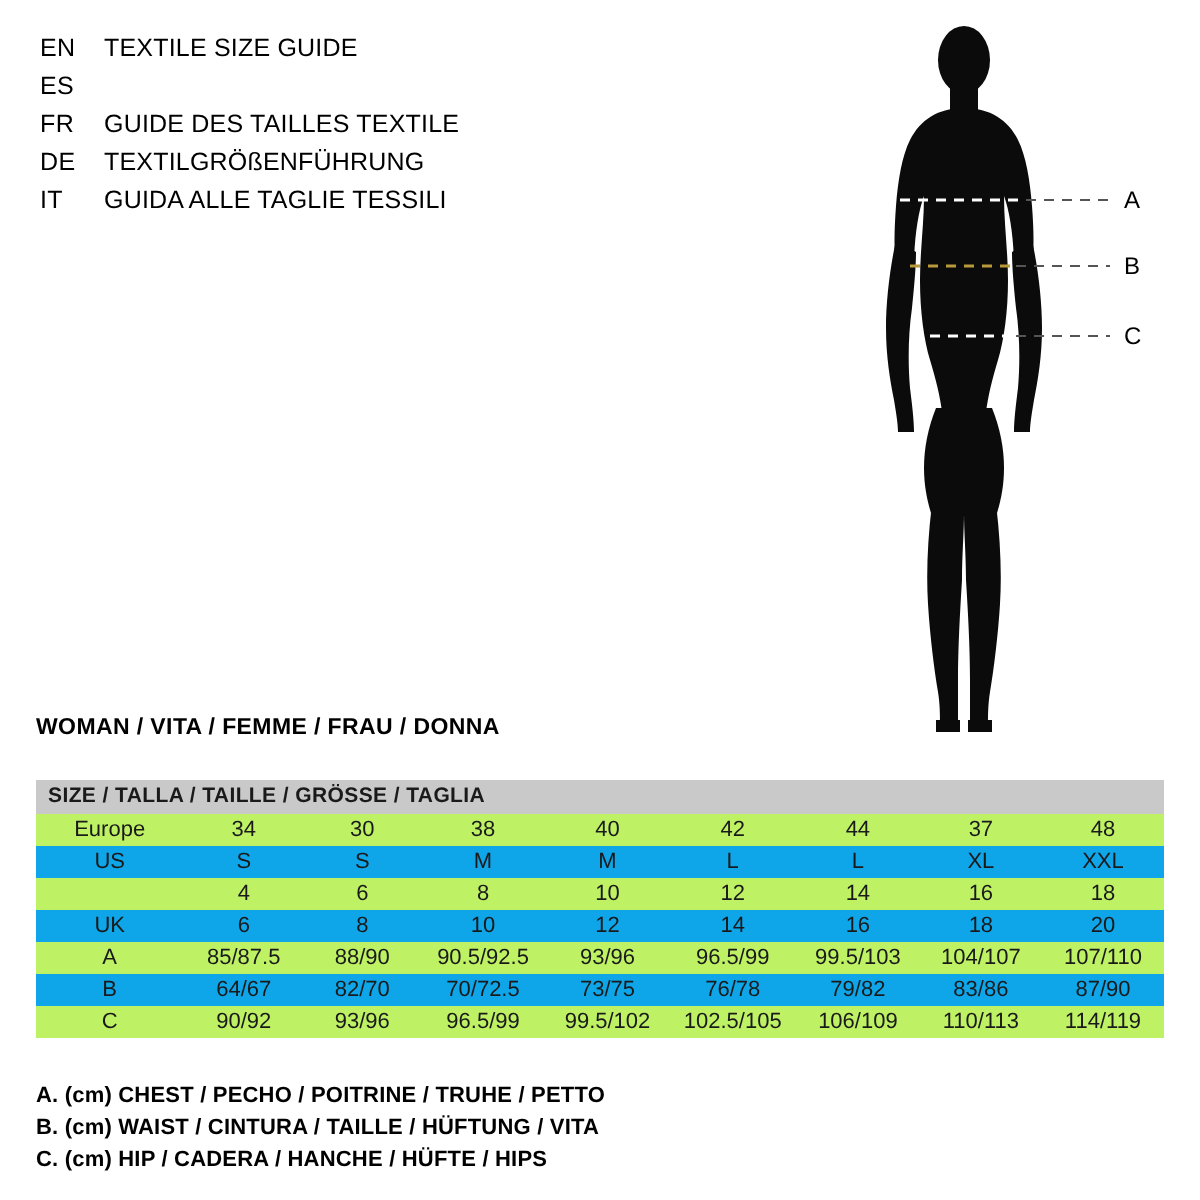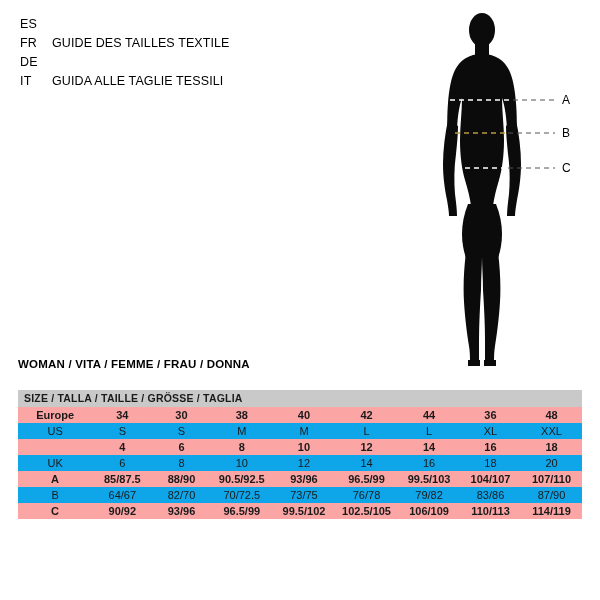--- a/index.html
+++ b/index.html
@@ -98,22 +98,21 @@
     background: #c9c9c9;
     font-size: 10.5px;
     font-weight: bold;
     letter-spacing: 0.2px;
     text-align: left;
     padding-left: 6px;
     height: 17px;
     line-height: 17px;
   }
   tr.shade td {
-    background: #fca5a5;
-    font-weight: bold;
+    background: #bef264;
   }
   tr.plain td {
     background: #0ea5e9;
   }
   td.label-col {
     text-align: left;
     padding-left: 6px;
     width: 86px;
   }
   td.data-col {
@@ -135,28 +134,33 @@
     color: #000;
   }
 </style>
 </head>
 <body>
 
 <div class="page">
 
   <div class="lang-block">
     <div class="lang-row">
+      <span class="lang-code">EN</span>
+      <span class="lang-title">TEXTILE SIZE GUIDE</span>
+    </div>
+    <div class="lang-row">
       <span class="lang-code">ES</span>
     </div>
     <div class="lang-row">
       <span class="lang-code">FR</span>
       <span class="lang-title">GUIDE DES TAILLES TEXTILE</span>
     </div>
     <div class="lang-row">
       <span class="lang-code">DE</span>
+      <span class="lang-title">TEXTILGRÖßENFÜHRUNG</span>
     </div>
     <div class="lang-row">
       <span class="lang-code">IT</span>
       <span class="lang-title">GUIDA ALLE TAGLIE TESSILI</span>
     </div>
   </div>
 
   <div class="figure-wrap">
     <svg class="figure-svg" width="190" height="365" viewBox="0 0 190 365">
       <g fill="#0b0b0b">
@@ -252,21 +256,21 @@
           <td colspan="9">SIZE / TALLA / TAILLE / GRÖSSE / TAGLIA</td>
         </tr>
         <tr class="shade">
           <td class="label-col">Europe</td>
           <td class="data-col">34</td>
           <td class="data-col">30</td>
           <td class="data-col">38</td>
           <td class="data-col">40</td>
           <td class="data-col">42</td>
           <td class="data-col">44</td>
-          <td class="data-col">36</td>
+          <td class="data-col">37</td>
           <td class="data-col">48</td>
         </tr>
         <tr class="plain">
           <td class="label-col">US</td>
           <td class="data-col">S</td>
           <td class="data-col">S</td>
           <td class="data-col">M</td>
           <td class="data-col">M</td>
           <td class="data-col">L</td>
           <td class="data-col">L</td>
@@ -325,14 +329,19 @@
           <td class="data-col">99.5/102</td>
           <td class="data-col">102.5/105</td>
           <td class="data-col">106/109</td>
           <td class="data-col">110/113</td>
           <td class="data-col">114/119</td>
         </tr>
       </tbody>
     </table>
   </div>
 
+  <div class="footnotes">
+    <div class="footnote">A. (cm) CHEST / PECHO / POITRINE / TRUHE / PETTO</div>
+    <div class="footnote">B. (cm) WAIST / CINTURA / TAILLE / HÜFTUNG / VITA</div>
+    <div class="footnote">C. (cm) HIP / CADERA / HANCHE / HÜFTE / HIPS</div>
+  </div>
 
 </div>
 
 </body></html>

